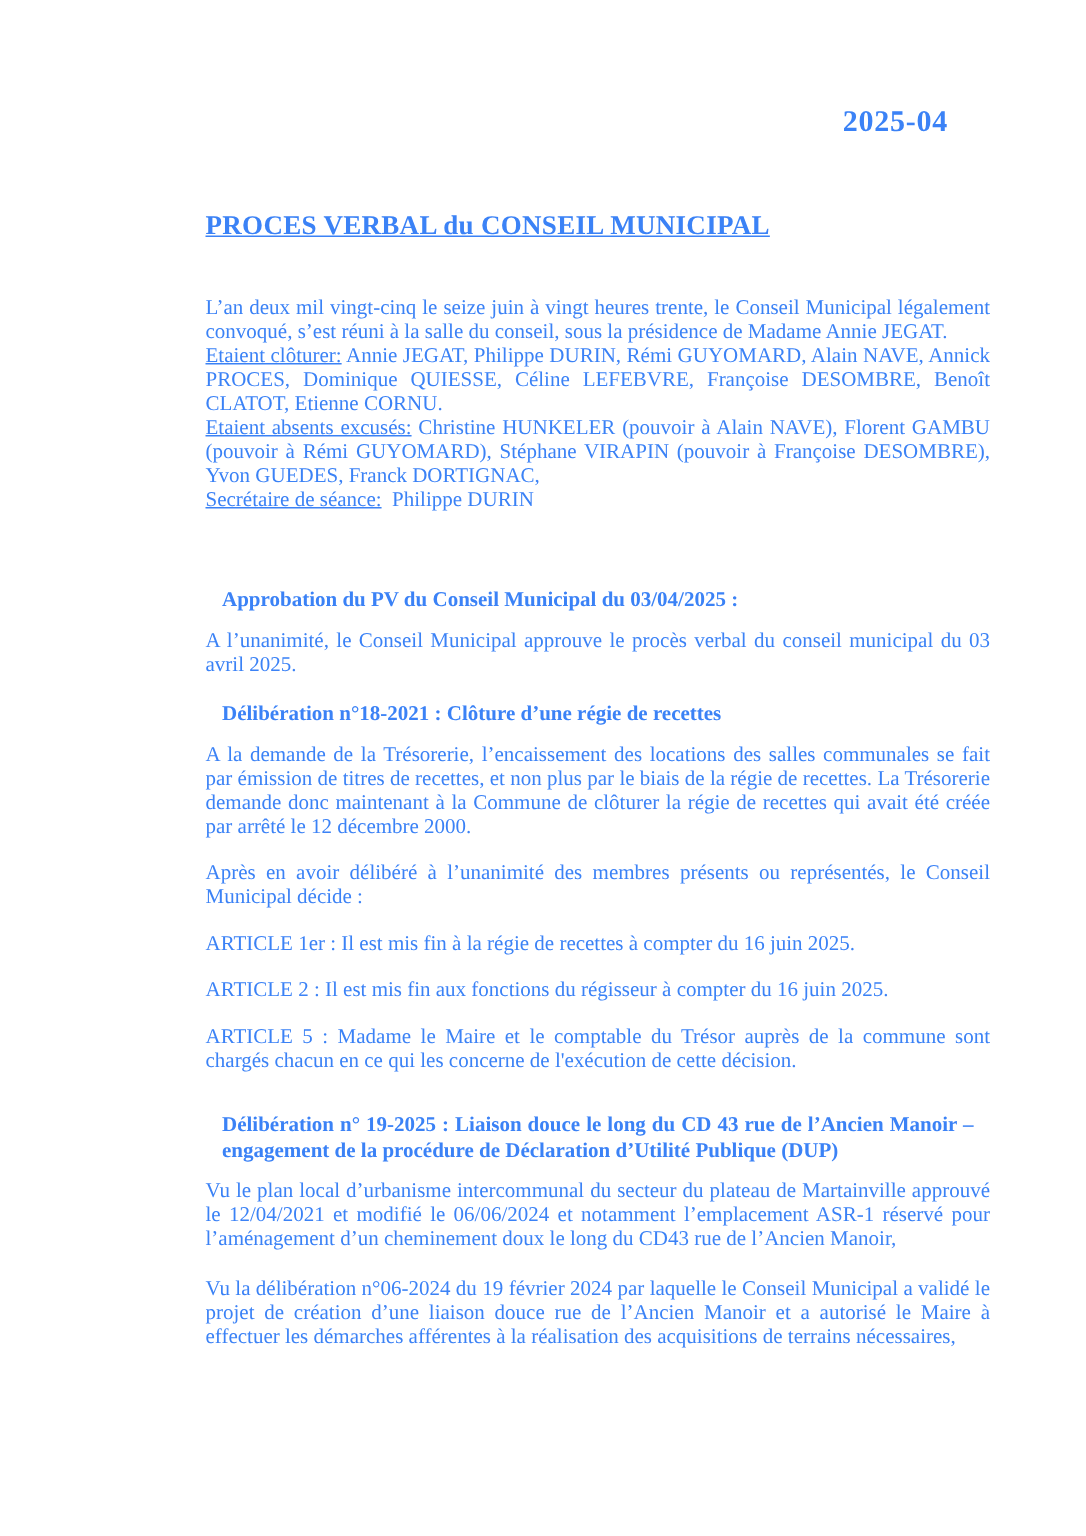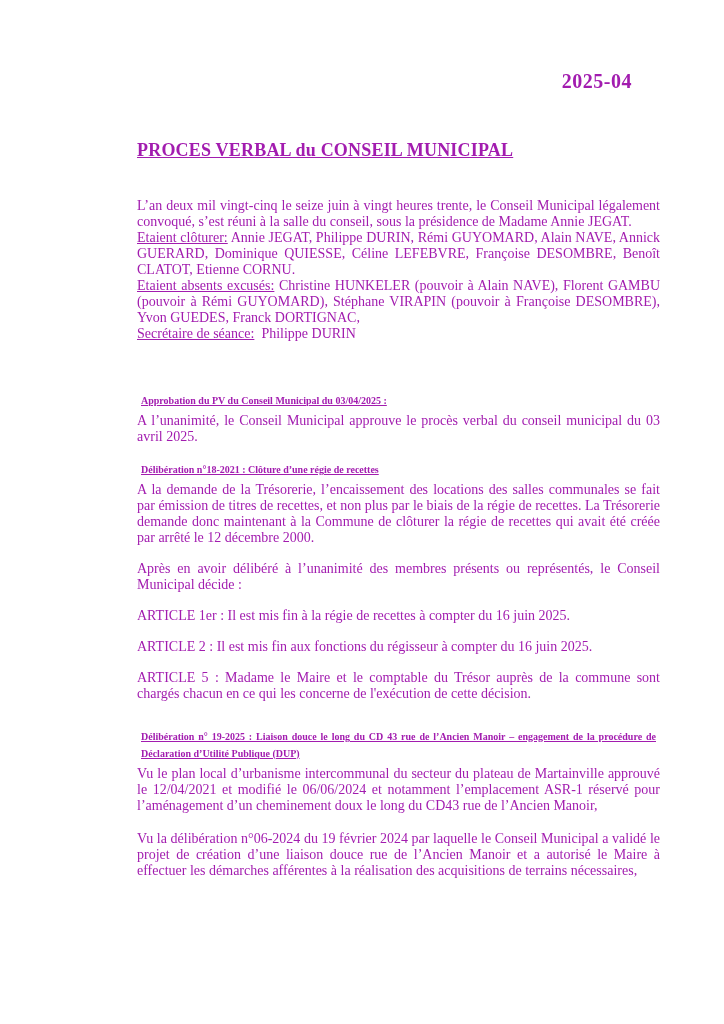--- a/index.html
+++ b/index.html
@@ -7,21 +7,21 @@
     padding: 0;
     background: #e8e8e8;
   }
   .page {
     position: relative;
     width: 724px;
     height: 1024px;
     margin: 0 auto;
     background: #ffffff;
     font-family: "Liberation Serif", "DejaVu Serif", serif;
-    color: #a21caf;
+    color: #3b82f6;
     box-sizing: border-box;
     padding: 70px 64px 0 137px;
     overflow: hidden;
   }
   .doc-number {
     text-align: right;
     font-size: 20px;
     font-weight: bold;
     line-height: 23px;
     padding-right: 28px;
@@ -42,45 +42,44 @@
   .para {
     margin: 0;
     font-size: 14px;
     line-height: 16px;
     text-align: justify;
   }
   .ul {
     text-decoration: underline;
   }
   .sec-heading {
-    margin: 4px;
-    font-size: 10px;
+    margin: 11px;
+    font-size: 14px;
     line-height: 17px;
     font-weight: bold;
-    text-decoration: underline;
     text-align: justify;
   }
   .sec-approbation { margin-top: 50px; }
   .sec-delib18 { margin-top: 16px; }
   .sec-delib19 { margin-top: 26px; }
   .para-gap { margin-top: 15px; }
   .para-gap-lg { margin-top: 17px; }
 </style>
 </head>
 <body>
 
 <div class="page">
 
   <div class="doc-number">2025-04</div>
 
   <h1 class="doc-title">PROCES VERBAL du CONSEIL MUNICIPAL</h1>
 
   <div class="intro">
     <p class="para">L’an deux mil vingt-cinq le seize juin à vingt heures trente, le Conseil Municipal légalement convoqué, s’est réuni à la salle du conseil, sous la présidence de Madame Annie JEGAT.</p>
-    <p class="para"><span class="ul">Etaient clôturer:</span><span> Annie JEGAT, Philippe DURIN, Rémi GUYOMARD, Alain NAVE, Annick GUERARD, Dominique QUIESSE, Céline LEFEBVRE, Françoise DESOMBRE, Benoît CLATOT, Etienne CORNU.</span></p>
+    <p class="para"><span class="ul">Etaient clôturer:</span><span> Annie JEGAT, Philippe DURIN, Rémi GUYOMARD, Alain NAVE, Annick PROCES, Dominique QUIESSE, Céline LEFEBVRE, Françoise DESOMBRE, Benoît CLATOT, Etienne CORNU.</span></p>
     <p class="para"><span class="ul">Etaient absents excusés:</span><span> Christine HUNKELER (pouvoir à Alain NAVE), Florent GAMBU (pouvoir à Rémi GUYOMARD), Stéphane VIRAPIN (pouvoir à Françoise DESOMBRE), Yvon GUEDES, Franck DORTIGNAC,</span></p>
     <p class="para"><span class="ul">Secrétaire de séance:</span><span>&nbsp; Philippe DURIN</span></p>
   </div>
 
   <section class="sec-approbation">
     <h2 class="sec-heading">Approbation du PV du Conseil Municipal du 03/04/2025 :</h2>
     <p class="para">A l’unanimité, le Conseil Municipal approuve le procès verbal du conseil municipal du 03 avril 2025.</p>
   </section>
 
   <section class="sec-delib18">

